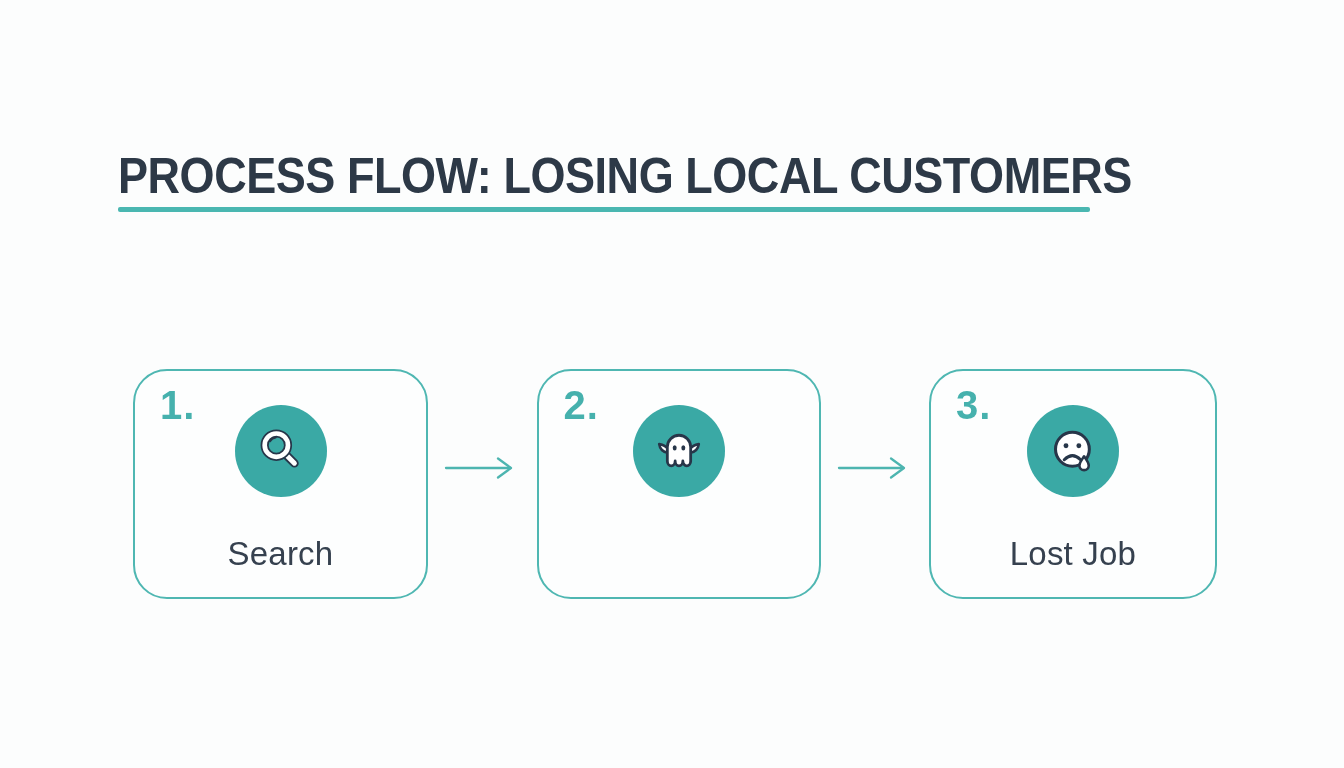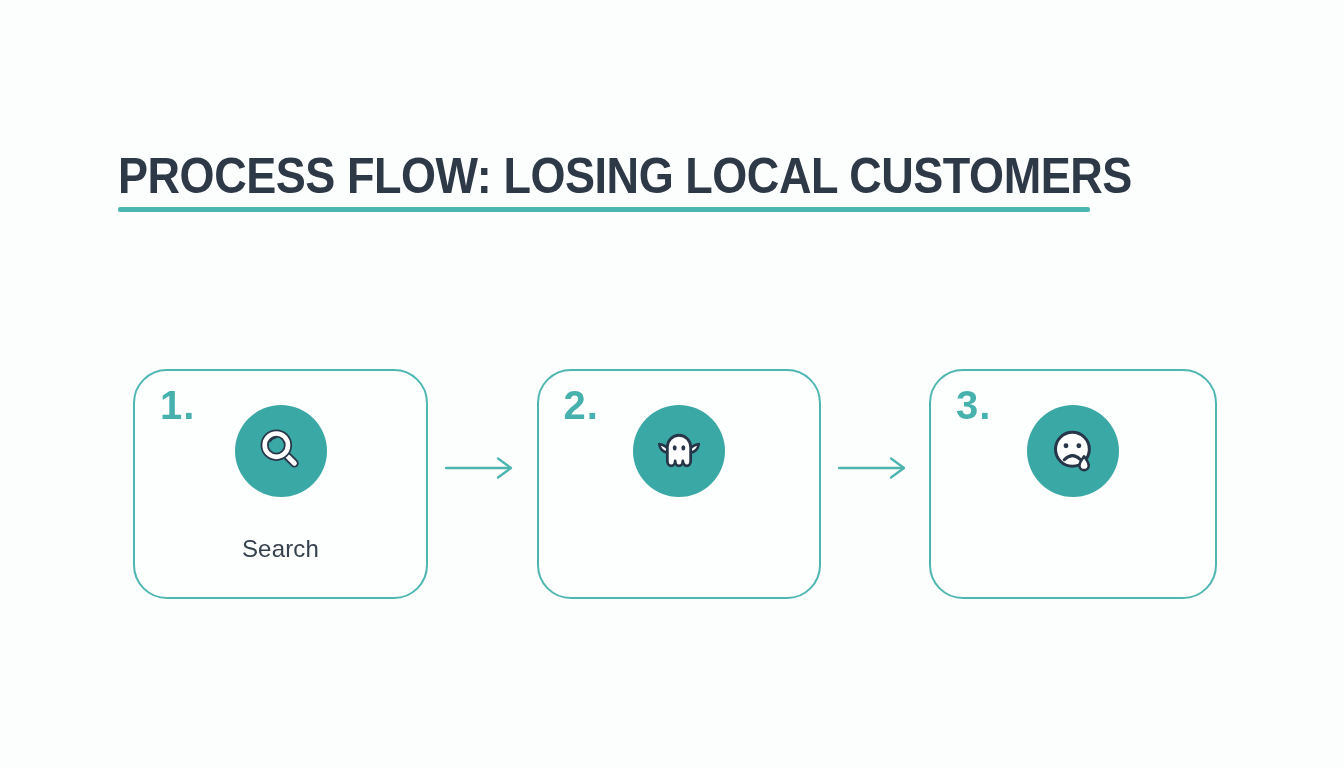--- a/index.html
+++ b/index.html
@@ -72,21 +72,21 @@
     margin: 34px auto 0 auto;
     border-radius: 50%;
     background: #3aa9a5;
     display: flex;
     align-items: center;
     justify-content: center;
   }
   .step-label {
     margin-top: 38px;
     text-align: center;
-    font-size: 24px;
+    font-size: 33px;
     color: #36414f;
     letter-spacing: 0.2px;
   }
   .arrow-box {
     width: 108.5px;
     display: flex;
     justify-content: center;
     align-items: flex-start;
     padding-top: 86px;
   }
@@ -148,16 +148,17 @@
       <span class="step-num">3.</span>
       <div class="icon-circle">
         <svg width="56" height="56" viewBox="0 0 48 48" aria-hidden="true">
           <circle cx="23.5" cy="22.5" r="14.5" fill="#ffffff" stroke="#273649" stroke-width="2.6"></circle>
           <circle cx="18" cy="19.5" r="2.1" fill="#273649"></circle>
           <circle cx="29" cy="19.5" r="2.1" fill="#273649"></circle>
           <path d="M16.5 31.5 Q23.5 24.5 30.5 31.5" fill="none" stroke="#273649" stroke-width="2.6" stroke-linecap="round"></path>
           <path d="M33.5 28.5 c1.9 3.2 4 5.2 4 7.9 a4 4 0 0 1 -8 0 c0 -2.7 2.1 -4.7 4 -7.9 Z" fill="#ffffff" stroke="#273649" stroke-width="2.2" stroke-linejoin="round"></path>
         </svg>
       </div>
+      <div class="step-label">Lost Job</div>
     </div>
 
   </div>
 </div>
 
 </body></html>

